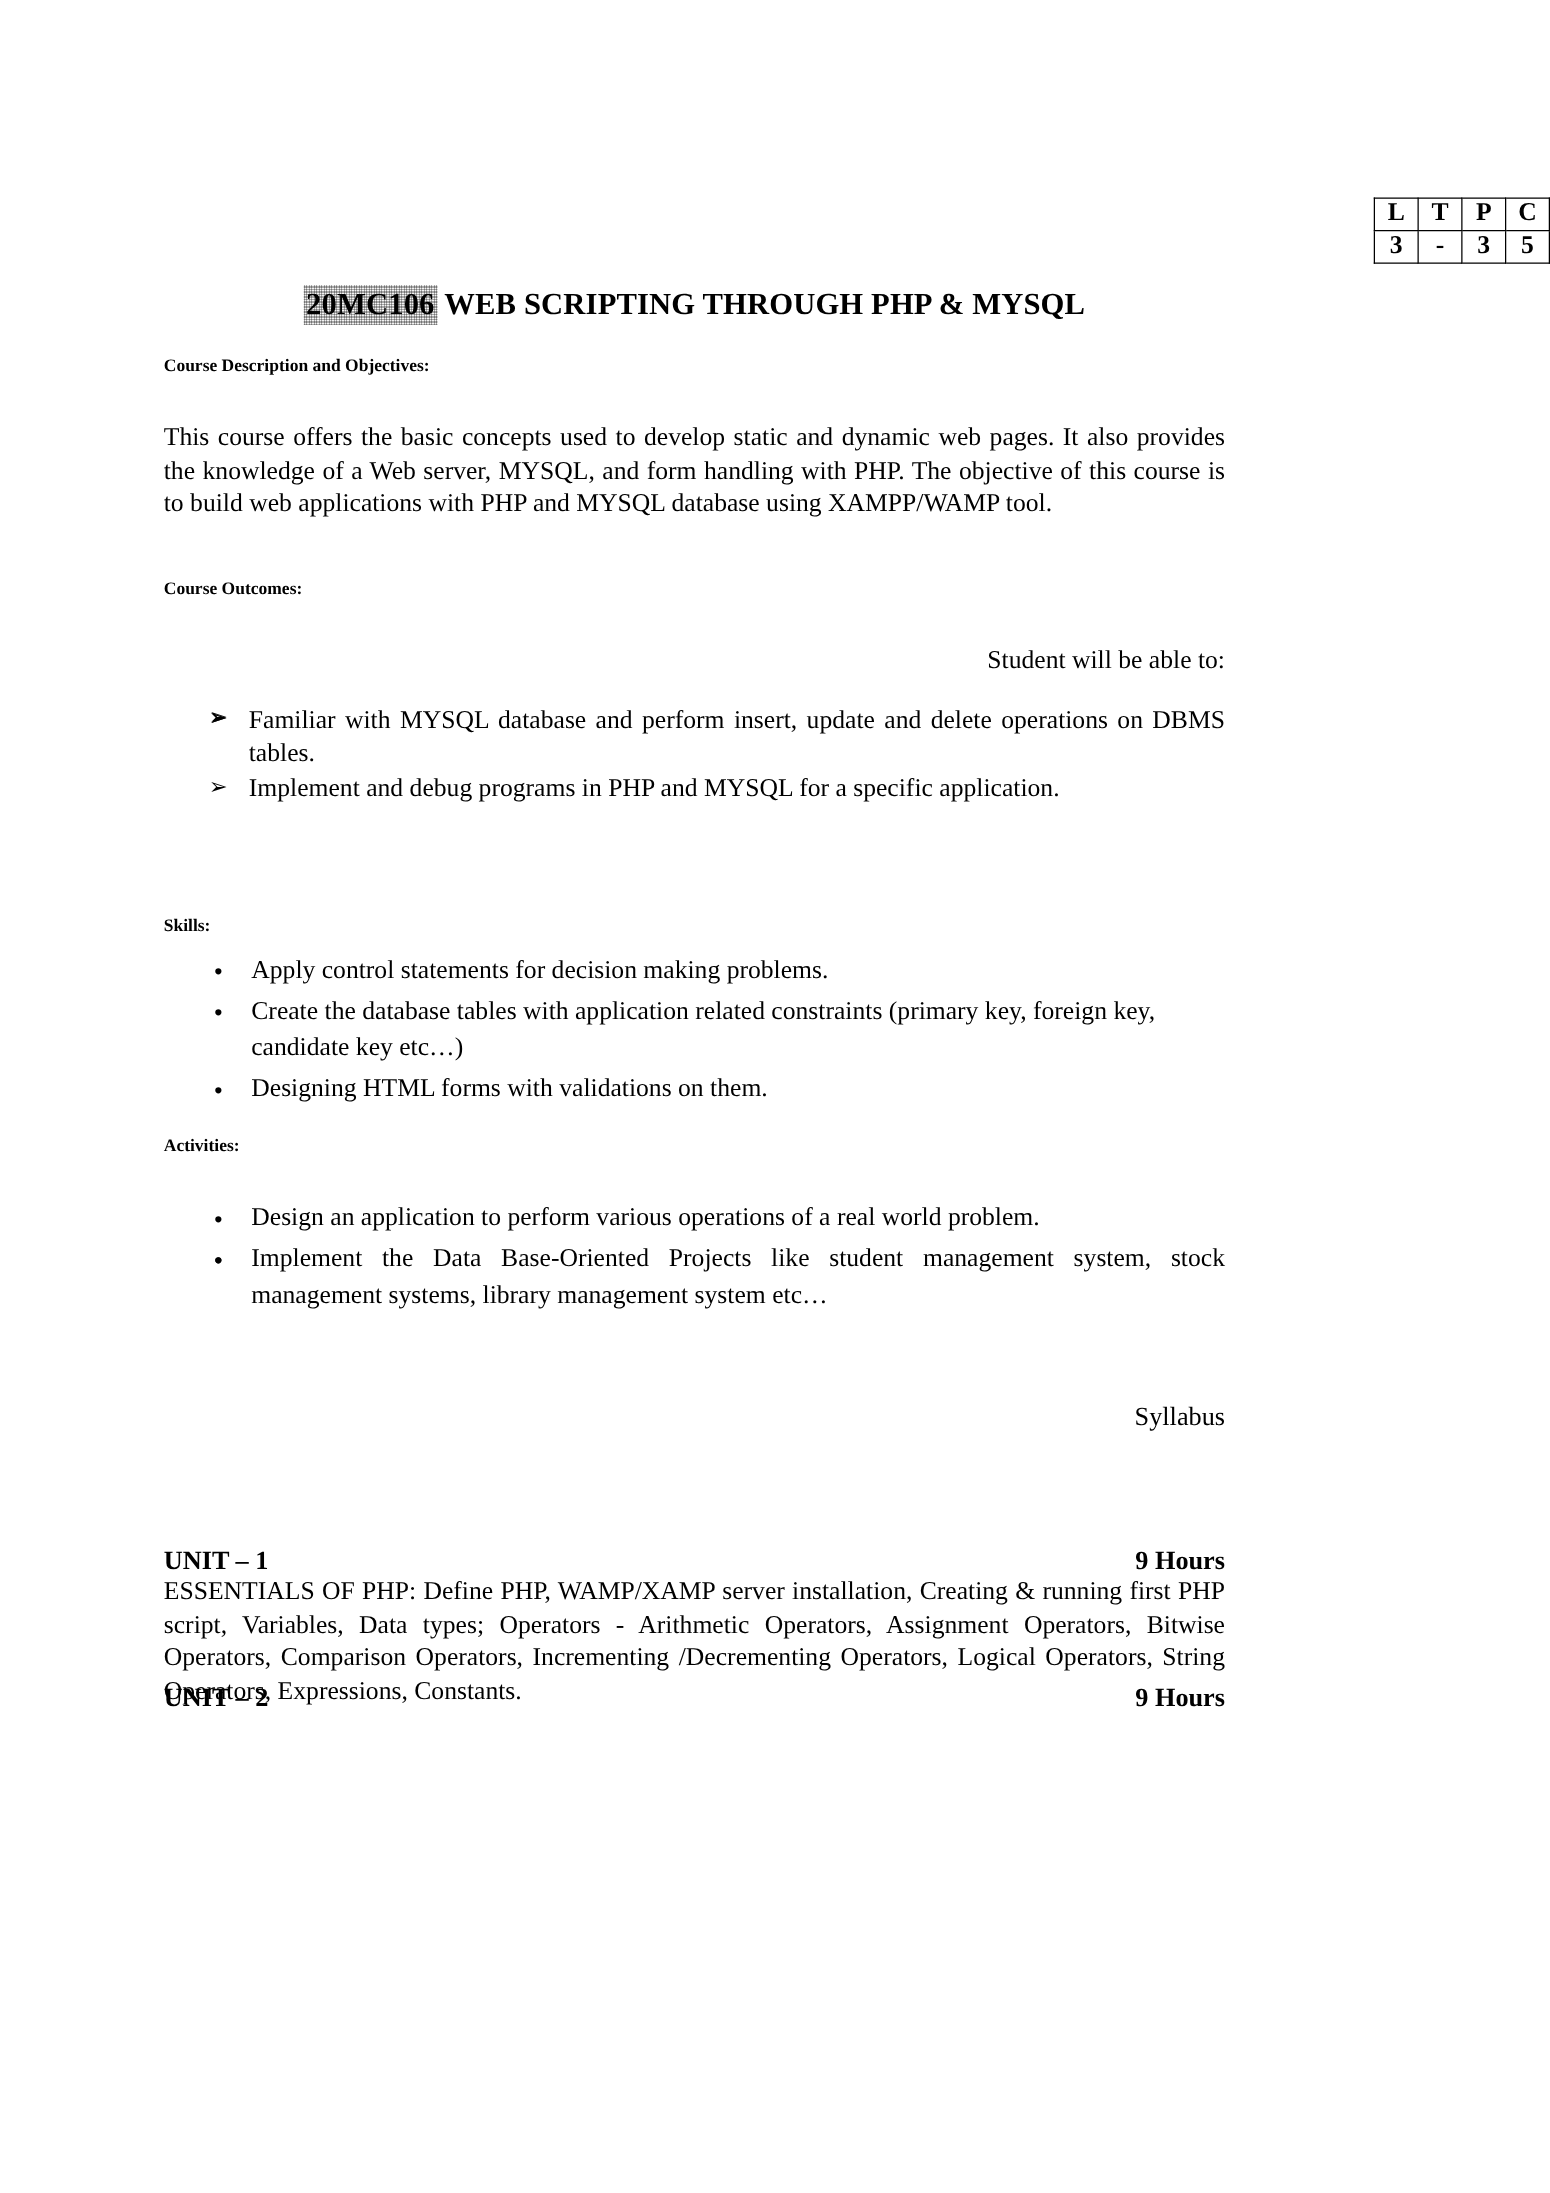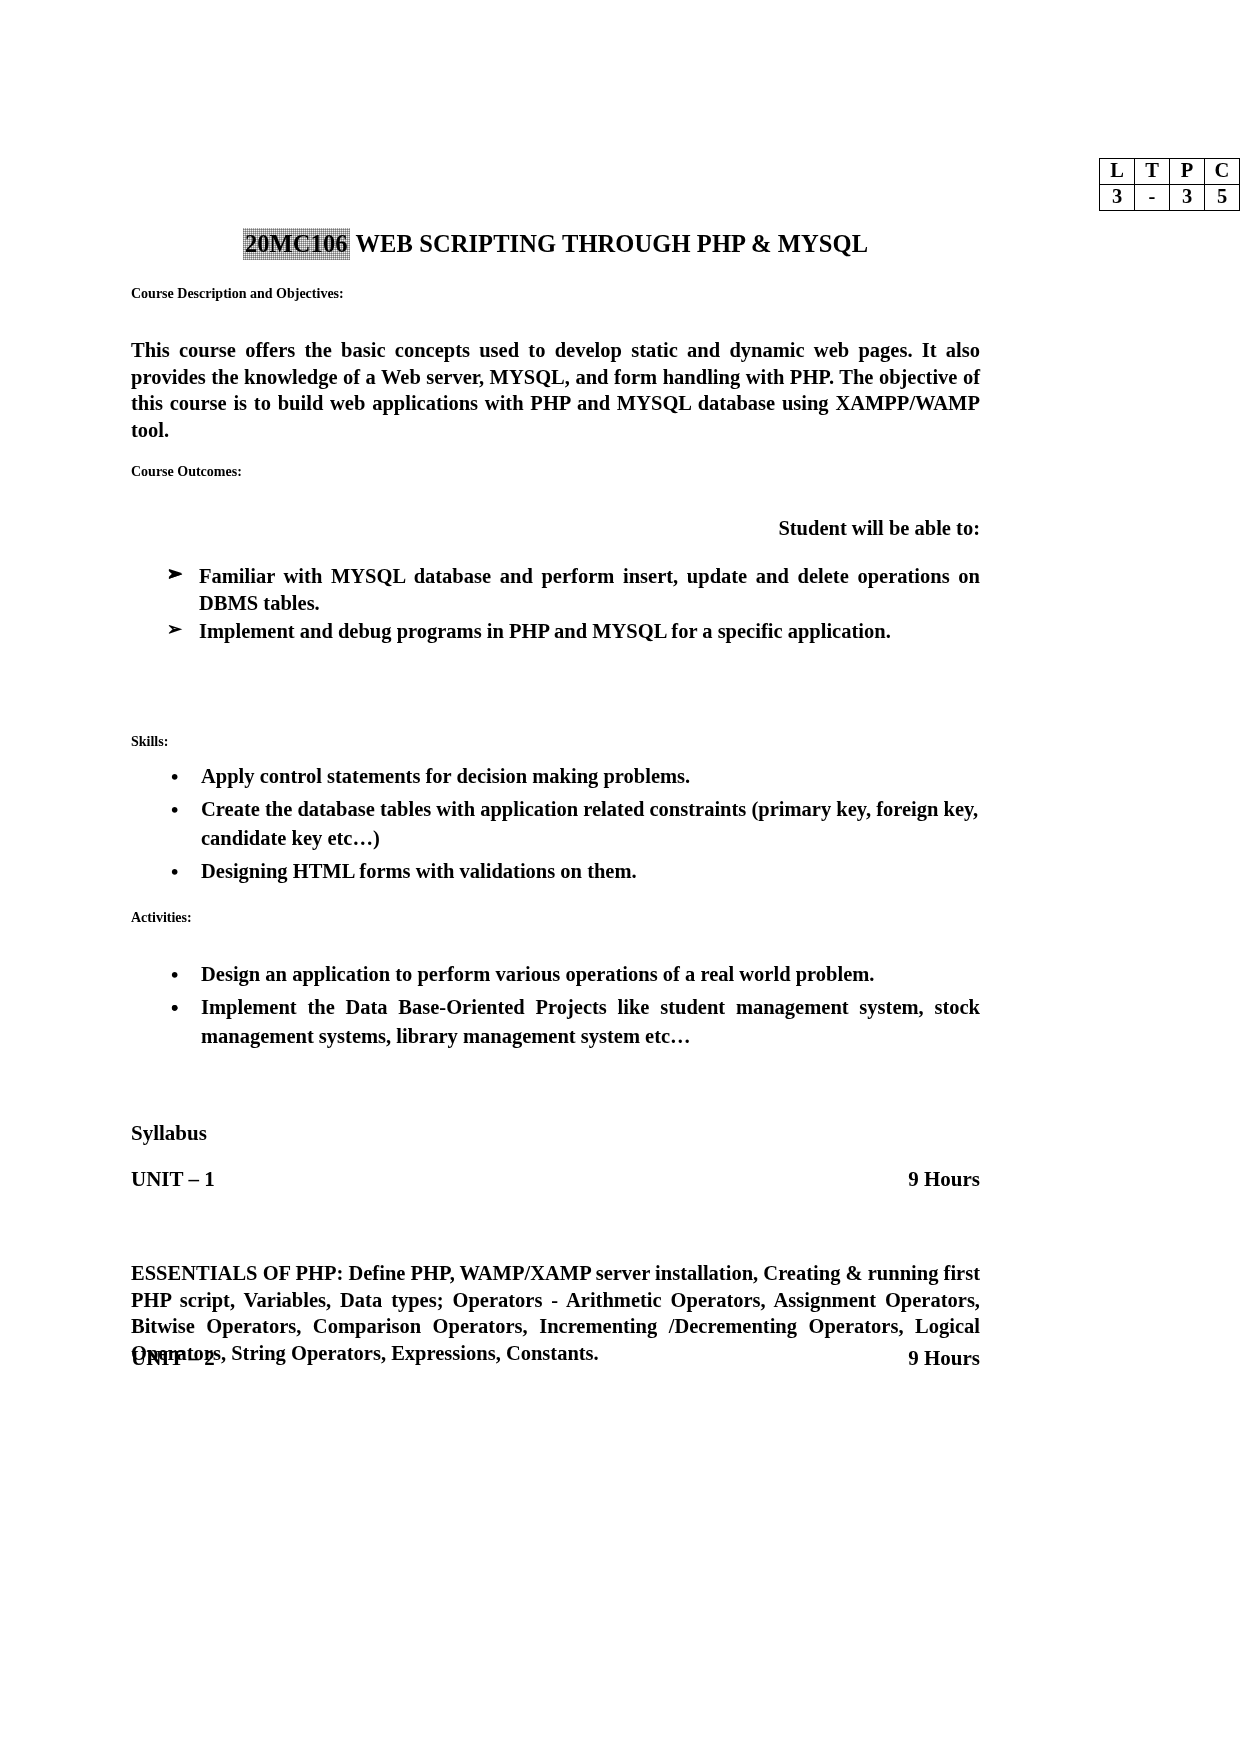--- a/index.html
+++ b/index.html
@@ -82,21 +82,21 @@
   }
   p.body-par {
     margin: 0;
     font-size: 20.5px;
     line-height: 1.30;
     text-align: justify;
     text-justify: inter-word;
   }
   p.body-par.nojust { text-align: right; }
 
-  .abs { position: absolute; left: 0; width: 849px; font-weight: bold; }
+  .abs { position: absolute; left: 0; width: 849px; }
 
   
   ul.lst {
     margin: 0;
     padding: 0;
     list-style: none;
   }
   ul.lst > li {
     position: relative;
     padding-left: 68px;
@@ -114,22 +114,22 @@
     width: 26px;
     font-size: 20px;
     line-height: 1.32;
   }
   ul.arrow > li > .mk { font-size: 18px; }
   ul.dot  > li { padding-left: 70px; line-height: 1.45; margin-bottom: 3px; }
   ul.dot  > li > .mk { left: 40px; font-size: 21px; line-height: 1.45; }
 
   
   .syllabus-head {
-    text-align: left;
-    font-weight: bold;
+    text-align: right;
+    font-weight: normal;
     font-size: 21px;
   }
 
   
   .unit-row {
     display: flex;
     justify-content: space-between;
     align-items: baseline;
     font-weight: bold;
     font-size: 21px;
@@ -187,21 +187,21 @@
     <h2 class="sec-head abs" style="top:910px;">Activities:</h2>
 
     <ul class="lst dot nojust abs" style="top:960px;">
       <li><span class="mk">•</span><span>Design an application to perform various operations of a real world problem.</span></li>
       <li><span class="mk">•</span></li>
       <li class="justify-li" style="text-align:justify;"><span class="mk">•</span><span>Implement the Data Base-Oriented Projects like student management system, stock management systems, library management system etc…</span></li>
     </ul>
 
     <div class="syllabus-head abs" style="top:1121px;">Syllabus</div>
 
-    <div class="unit-row abs" style="top:1167px;">
+    <div class="unit-row abs" style="top:1236px;">
       <span>UNIT – 1</span>
       <span>9 Hours</span>
     </div>
     <p class="body-par abs" style="top:1260px;">ESSENTIALS OF PHP: Define PHP, WAMP/XAMP server installation, Creating &amp; running first PHP script, Variables, Data types; Operators - Arithmetic Operators, Assignment Operators, Bitwise Operators, Comparison Operators, Incrementing /Decrementing Operators, Logical Operators, String Operators, Expressions, Constants.</p>
 
     <div class="unit-row abs" style="top:1346px;">
       <span>UNIT – 2</span>
       <span>9 Hours</span>
     </div>
 

